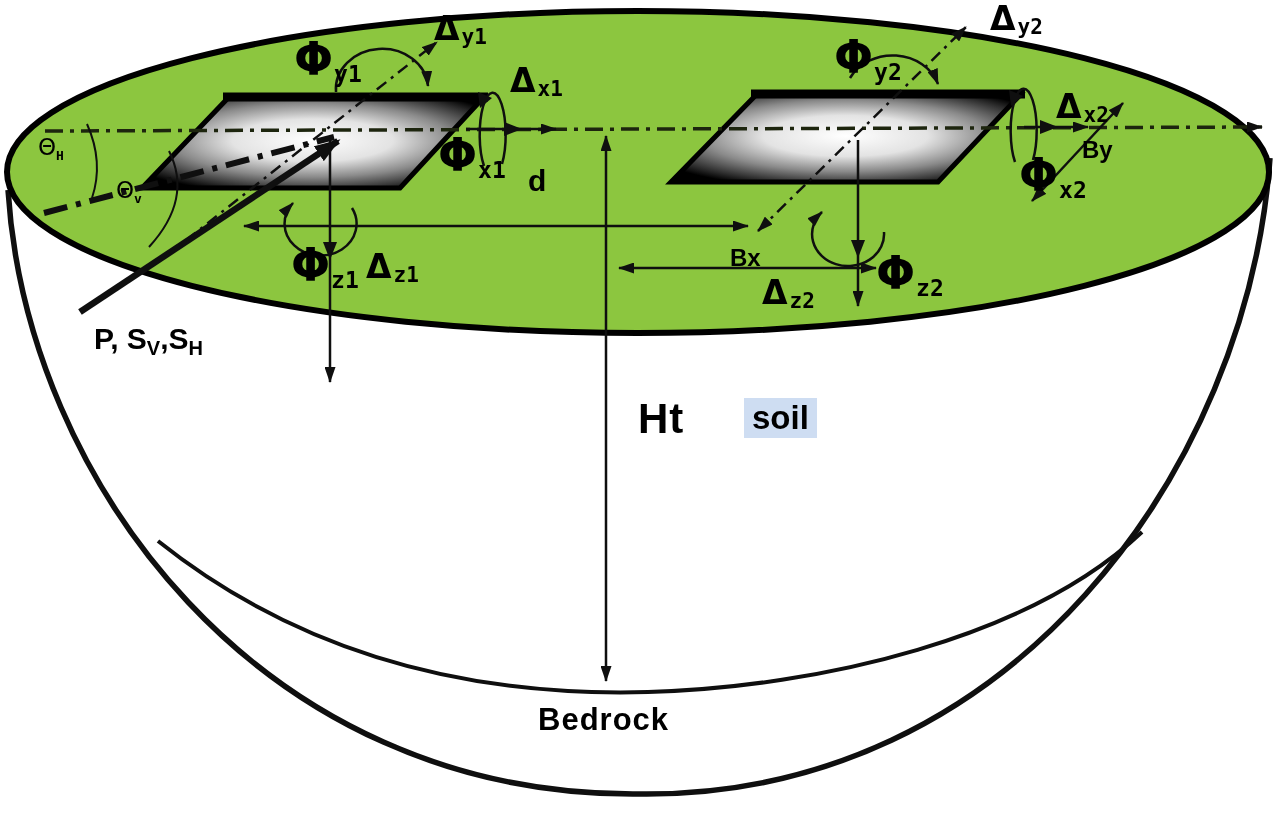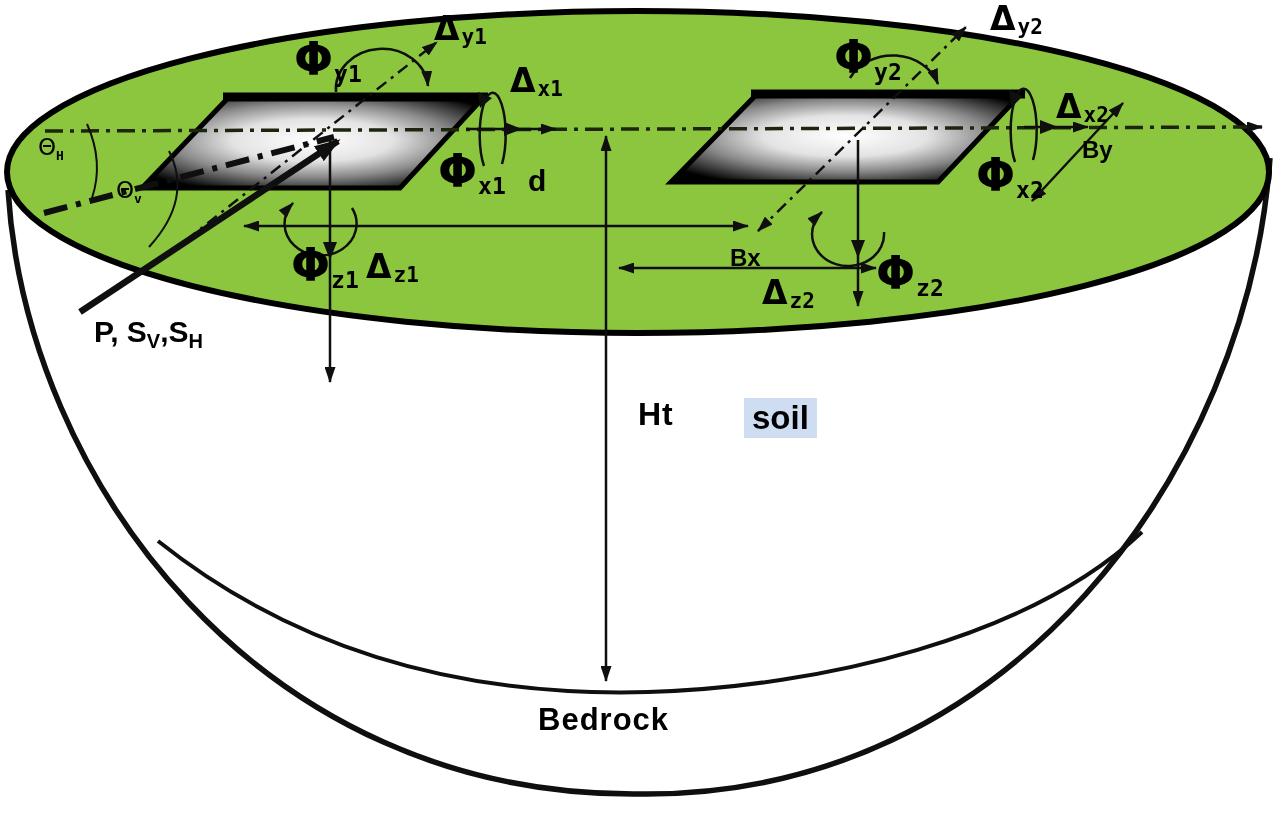--- a/index.html
+++ b/index.html
@@ -9,21 +9,21 @@
   .lbl{position:absolute;white-space:nowrap;line-height:1;color:#000;}
   .phi  .main{font-family:"DejaVu Sans",sans-serif;font-weight:700;font-size:46px;}
   .phi  .sub {font-family:"DejaVu Sans Mono",monospace;font-weight:700;font-size:23px;vertical-align:-7px;margin-left:1px;}
   .delta .main{font-family:"DejaVu Sans",sans-serif;font-weight:700;font-size:33px;}
   .delta .sub {font-family:"DejaVu Sans Mono",monospace;font-weight:700;font-size:21px;vertical-align:-4px;margin-left:2px;}
   .theta .main{font-family:"DejaVu Sans",sans-serif;font-weight:400;font-size:23px;}
   .theta .sub {font-family:"DejaVu Sans Mono",monospace;font-weight:700;font-size:13px;vertical-align:-5px;}
   .bold30{font-weight:700;font-size:30px;}
   .bold30 sub{font-size:20px;vertical-align:-6px;}
   .dim{font-weight:700;font-size:24px;}
-  .ht{font-weight:700;font-size:32px;letter-spacing:1px;}
+  .ht{font-weight:700;font-size:42px;letter-spacing:1px;}
   .bedrock{font-weight:700;font-size:31px;letter-spacing:1px;}
   .hl{background:var(--hl,#CEDDF2);font-weight:600;font-size:33px;padding:3px 8px 4px 8px;}
 </style>
 </head>
 <body>
 
 <div class="stage">
 
   <svg width="1280" height="817" viewBox="0 0 1280 817">
     <defs>
@@ -90,33 +90,33 @@
     <line x1="619" y1="268" x2="876" y2="268" stroke="#0F0F0F" stroke-width="2.5" marker-start="url(#mS)" marker-end="url(#mE)"></line>
     <line x1="606" y1="136" x2="606" y2="681" stroke="#0F0F0F" stroke-width="2.5" marker-start="url(#mS)" marker-end="url(#mE)"></line>
   </svg>
 
   <div class="lbl theta" style="left:38px;top:136px;"><span class="main">Θ</span><span class="sub">H</span></div>
   <div class="lbl theta" style="left:104px;top:179px;margin-left:12px;"><span class="main">Θ</span><span class="sub">v</span></div>
 
   <div class="lbl phi" style="left:294px;top:36px;"><span class="main">Φ</span><span class="sub">y1</span></div>
   <div class="lbl delta" style="left:434px;top:12px;"><span class="main">Δ</span><span class="sub">y1</span></div>
   <div class="lbl delta" style="left:510px;top:64px;"><span class="main">Δ</span><span class="sub">x1</span></div>
-  <div class="lbl phi" style="left:438px;top:148px;"><span class="main">Φ</span><span class="sub">x1</span></div>
+  <div class="lbl phi" style="left:438px;top:132px;"><span class="main">Φ</span><span class="sub">x1</span></div>
   <div class="lbl bold30" style="left:528px;top:166px;"><span>d</span></div>
   <div class="lbl phi" style="left:246px;top:242px;margin-left:45px;"><span class="main">Φ</span><span class="sub">z1</span></div>
   <div class="lbl delta" style="left:366px;top:250px;"><span class="main">Δ</span><span class="sub">z1</span></div>
 
-  <div class="lbl bold30" style="left:94px;top:317px;"><span>P, S</span><sub>V</sub><span>,S</span><sub>H</sub></div>
+  <div class="lbl bold30" style="left:94px;top:324px;"><span>P, S</span><sub>V</sub><span>,S</span><sub>H</sub></div>
 
   <div class="lbl ht" style="left:638px;top:398px;"><span>Ht</span></div>
   <div class="lbl hl" style="left:744px;top:398px;"><span>soil</span></div>
   <div class="lbl bedrock" style="left:538px;top:704px;"><span>Bedrock</span></div>
 
   <div class="lbl phi" style="left:834px;top:34px;"><span class="main">Φ</span><span class="sub">y2</span></div>
   <div class="lbl delta" style="left:990px;top:2px;"><span class="main">Δ</span><span class="sub">y2</span></div>
   <div class="lbl delta" style="left:1056px;top:90px;"><span class="main">Δ</span><span class="sub">x2</span></div>
   <div class="lbl dim" style="left:1082px;top:138px;"><span>By</span></div>
-  <div class="lbl phi" style="left:976px;top:152px;"><span class="main">Φ</span><span class="sub">x2</span></div>
+  <div class="lbl phi" style="left:1019px;top:152px;"><span class="main">Φ</span><span class="sub">x2</span></div>
   <div class="lbl phi" style="left:876px;top:230px;margin-top:20px;"><span class="main">Φ</span><span class="sub">z2</span></div>
   <div class="lbl delta" style="left:762px;top:276px;"><span class="main">Δ</span><span class="sub">z2</span></div>
   <div class="lbl dim" style="left:730px;top:246px;text-align:right;"><span>Bx</span></div>
 
 </div>
 
 </body></html>

